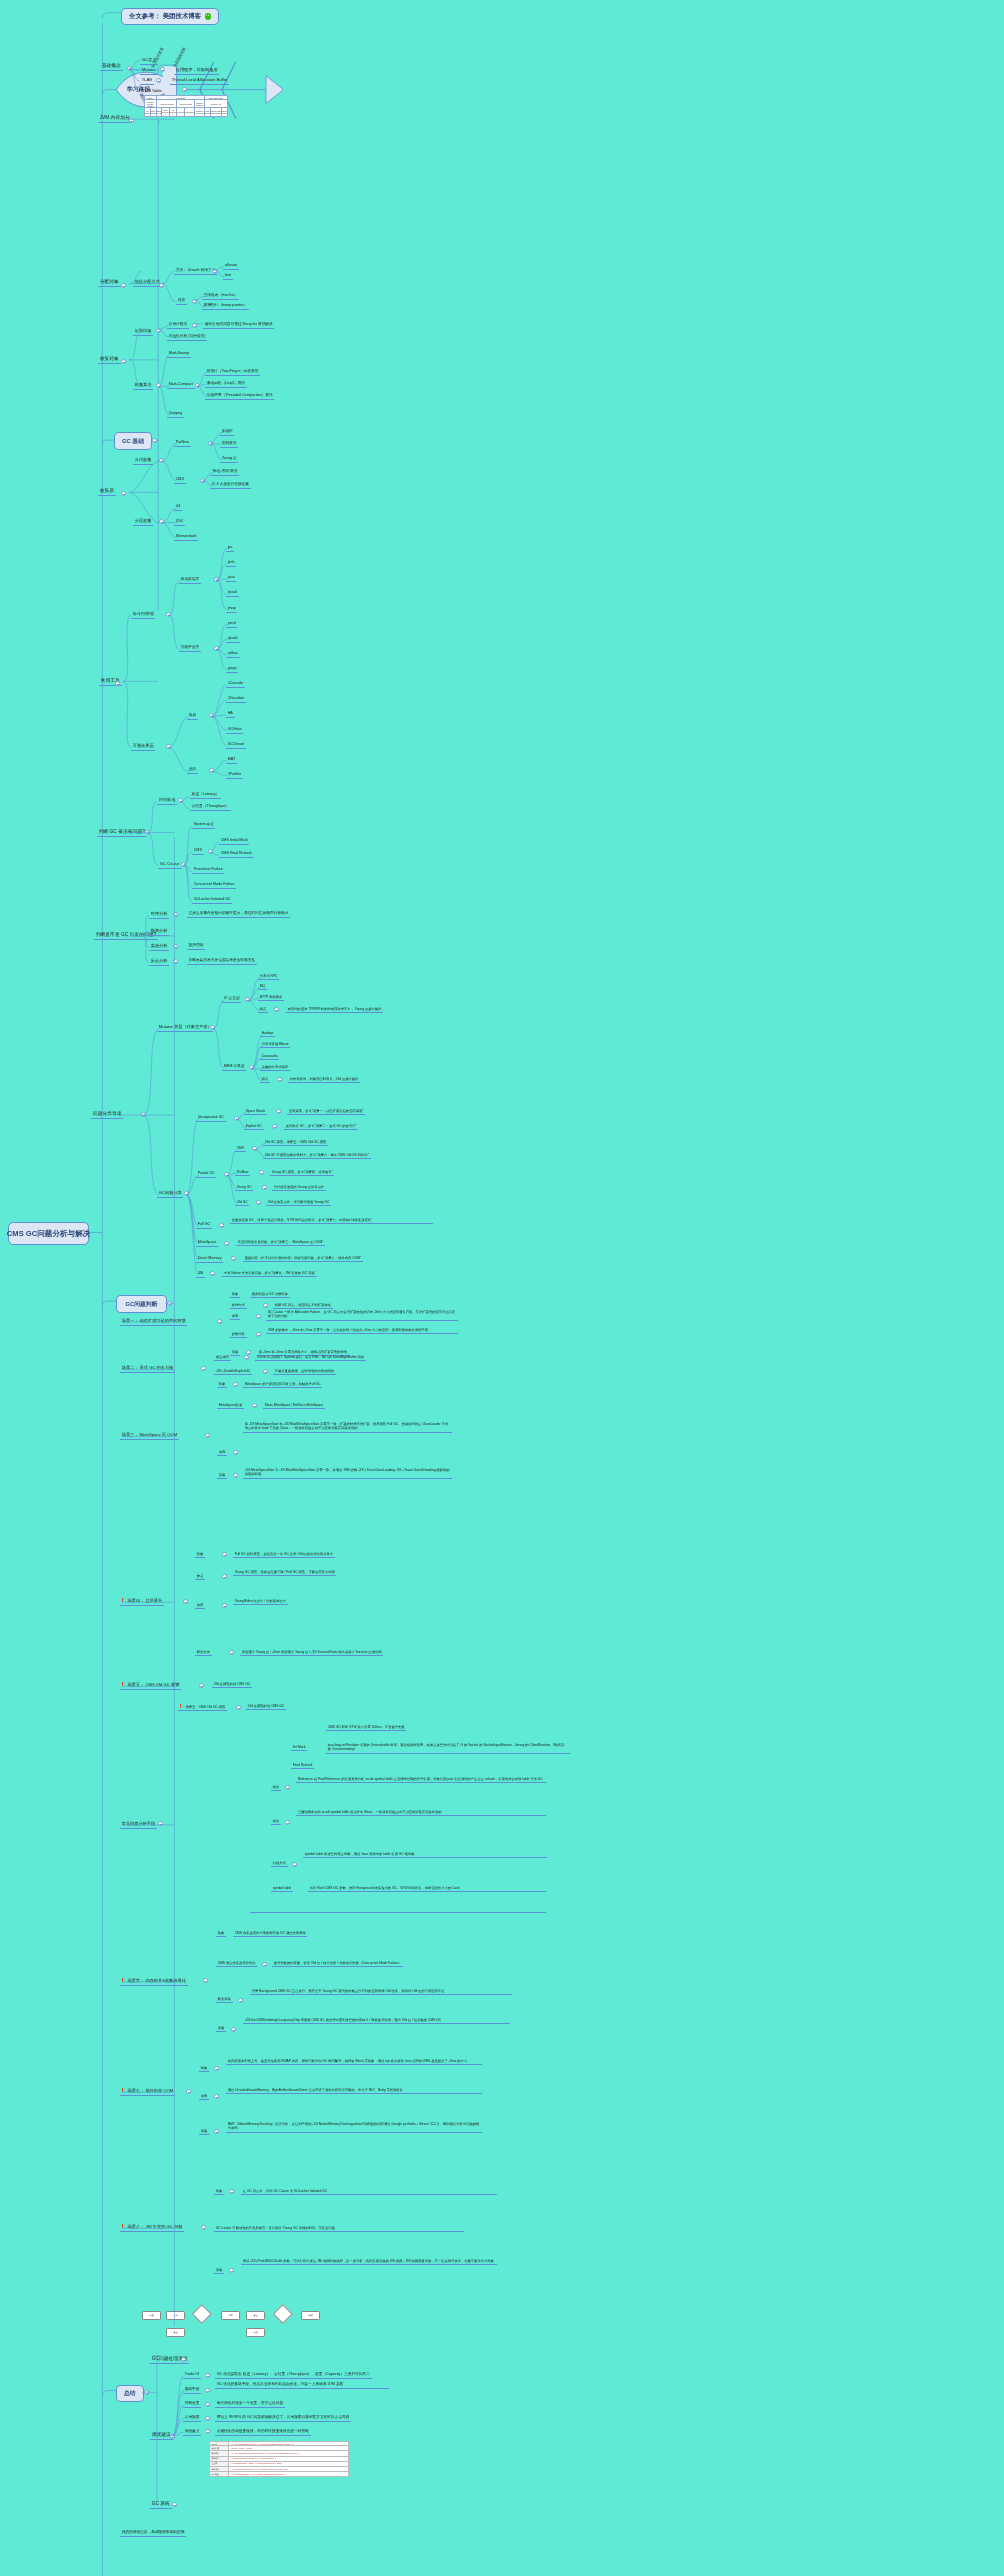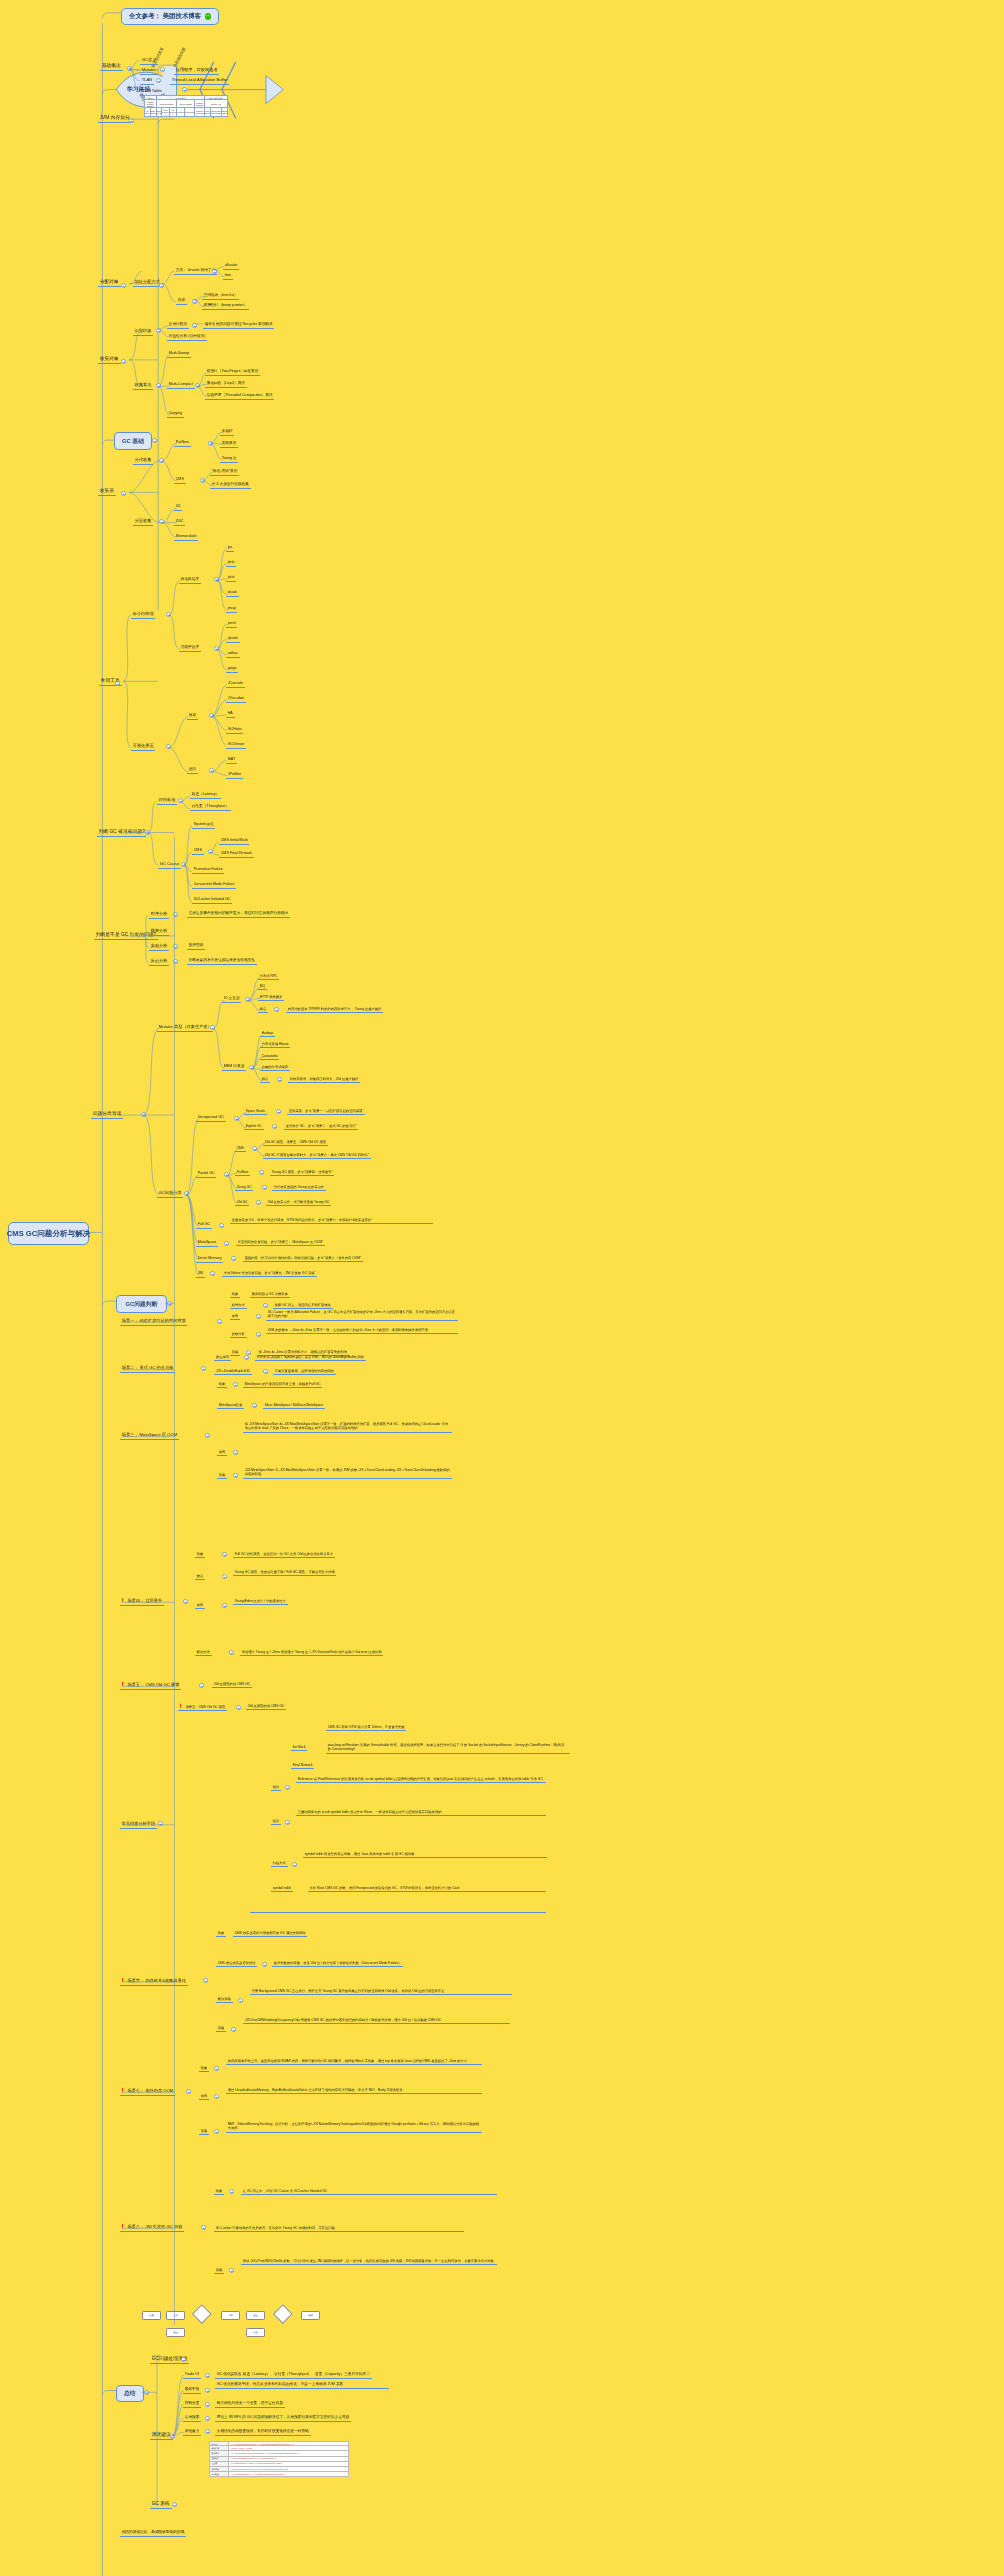--- a/index.html
+++ b/index.html
@@ -1,18 +1,18 @@
 <!DOCTYPE html>
 <html style="font-size:9.3px"><head>
 <meta charset="utf-8">
 <title>CMS GC 问题分析与解决</title>
 <style>
   html,body{margin:0;padding:0;background:#ffffff;}
   body{font-family:"Liberation Sans","DejaVu Sans",sans-serif;color:#2b2b2b;}
-  #canvas{position:relative;width:1004px;height:2576px;background:#fde047;overflow:hidden;}
+  #canvas{position:relative;width:1004px;height:2576px;background:#5eead4;overflow:hidden;}
 
   
   .node{position:absolute;white-space:nowrap;line-height:1.25;}
   .node .txt{display:block;padding:0.6px 1.7px 1.7px 1.7px;}
   .node.u .txt{border-bottom:1.5px solid #5b8fd6;}
   .node .txt.w{white-space:normal;}
   .lvl2{font-size:4.8px;color:#222;}
   .lvl3{font-size:4.2px;color:#222;}
   .lvl4{font-size:3.7px;color:#222;}
   .lvl5{font-size:3.3px;color:#222;}

